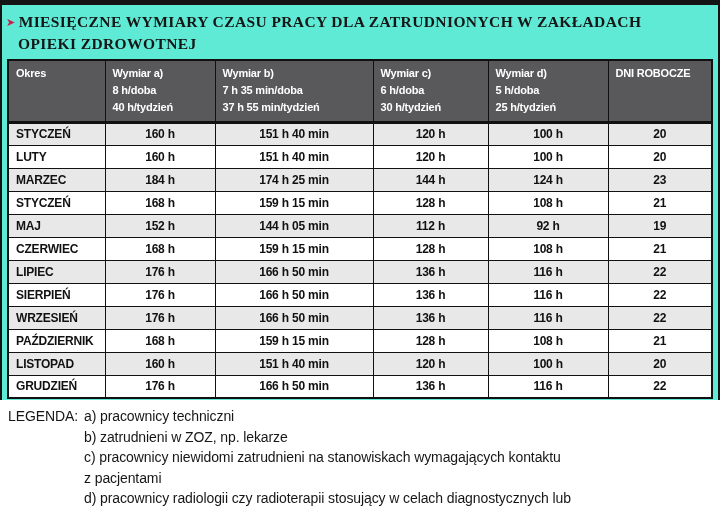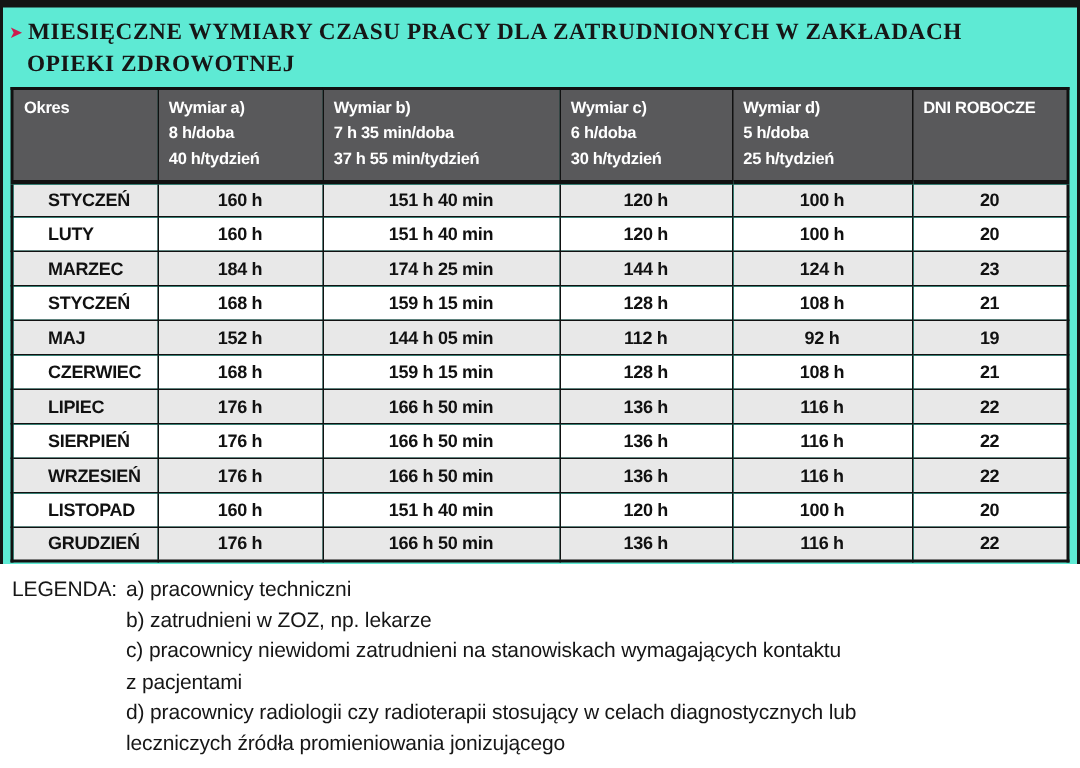--- a/index.html
+++ b/index.html
@@ -61,21 +61,21 @@
   tbody tr:nth-child(odd) { background: #e8e8e8; }
   tbody td {
     font-size: 12px;
     font-weight: bold;
     letter-spacing: -0.2px;
     color: #111111;
     padding: 0 4px;
     white-space: nowrap;
     overflow: hidden;
   }
-  td.month { text-align: left; padding-left: 23px; }
+  td.month { text-align: left; padding-left: 7px; }
   td.val   { text-align: center; }
   
   .legend {
     display: flex;
     align-items: flex-start;
     padding: 6px 6px 0 8px;
     font-size: 14px;
     line-height: 20.5px;
     color: #161616;
     letter-spacing: -0.1px;
@@ -193,20 +193,28 @@
         <td class="val">116 h</td>
         <td class="val">22</td>
       </tr>
       <tr>
         <td class="month">WRZESIEŃ</td>
         <td class="val">176 h</td>
         <td class="val">166 h 50 min</td>
         <td class="val">136 h</td>
         <td class="val">116 h</td>
         <td class="val">22</td>
+      </tr>
+      <tr>
+        <td class="month">PAŹDZIERNIK</td>
+        <td class="val">168 h</td>
+        <td class="val">159 h 15 min</td>
+        <td class="val">128 h</td>
+        <td class="val">108 h</td>
+        <td class="val">21</td>
       </tr>
       <tr>
         <td class="month">LISTOPAD</td>
         <td class="val">160 h</td>
         <td class="val">151 h 40 min</td>
         <td class="val">120 h</td>
         <td class="val">100 h</td>
         <td class="val">20</td>
       </tr>
       <tr>

